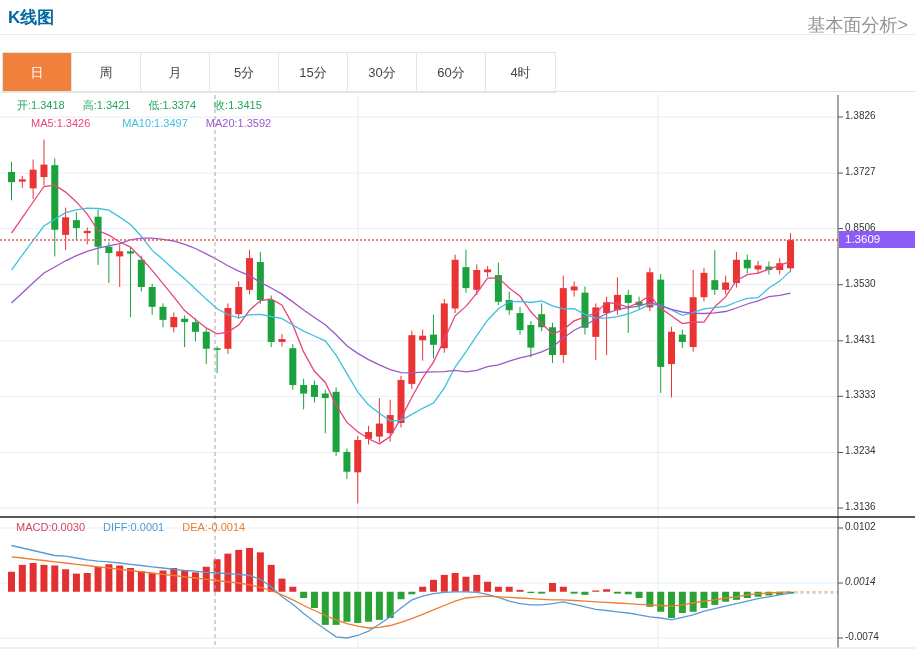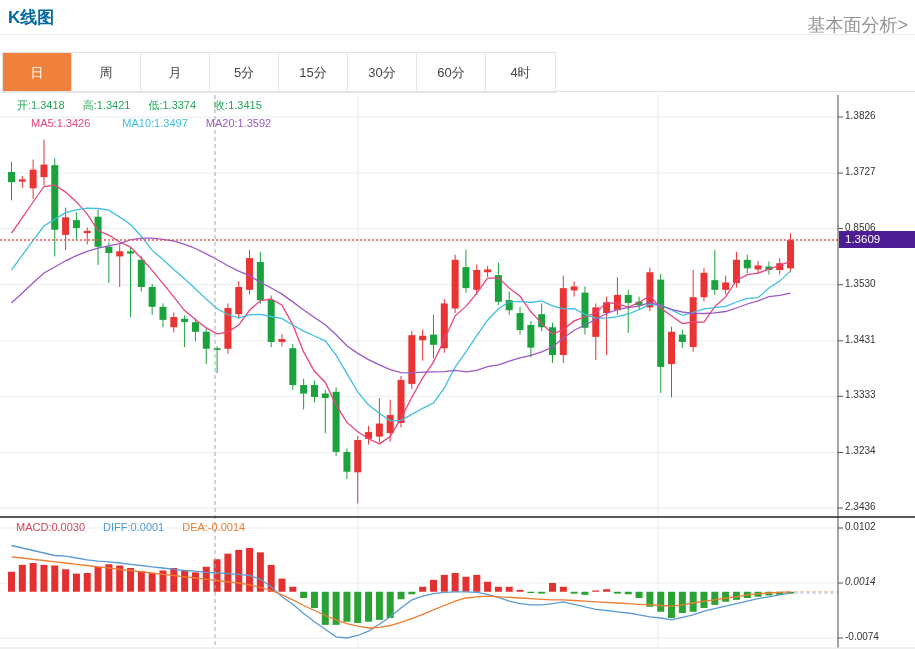--- a/index.html
+++ b/index.html
@@ -322,19 +322,19 @@
     </div>
 
   <div id="axis-labels">
       <div class="axis-label" style="top: 110px;">1.3826</div>
       <div class="axis-label" style="top: 166.1px;">1.3727</div>
       <div class="axis-label" style="top: 221.633px;">0.8506</div>
       <div class="axis-label" style="top: 277.733px;">1.3530</div>
       <div class="axis-label" style="top: 333.833px;">1.3431</div>
       <div class="axis-label" style="top: 389.367px;">1.3333</div>
       <div class="axis-label" style="top: 445.467px;">1.3234</div>
-      <div class="axis-label" style="top: 501px;">2.3436</div>
+      <div class="axis-label" style="top: 501px;">1.3136</div>
       <div class="axis-label" style="top: 521px;">0.0102</div>
       <div class="axis-label" style="top: 576px; font-style: italic;">0.0014</div>
       <div class="axis-label" style="top: 631px;">-0.0074</div>
     </div>
-  <div class="price-tag" id="price-tag" style="background: #4c1d95; top: 231.467px;">1.3609</div>
+  <div class="price-tag" id="price-tag" style="background: #8b5cf6; top: 231.467px;">1.3609</div>
 </div>
 
 </body></html>

